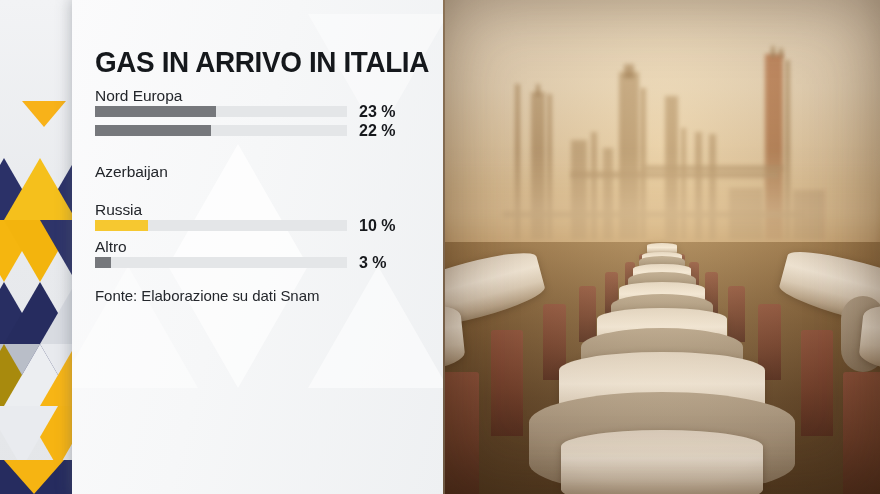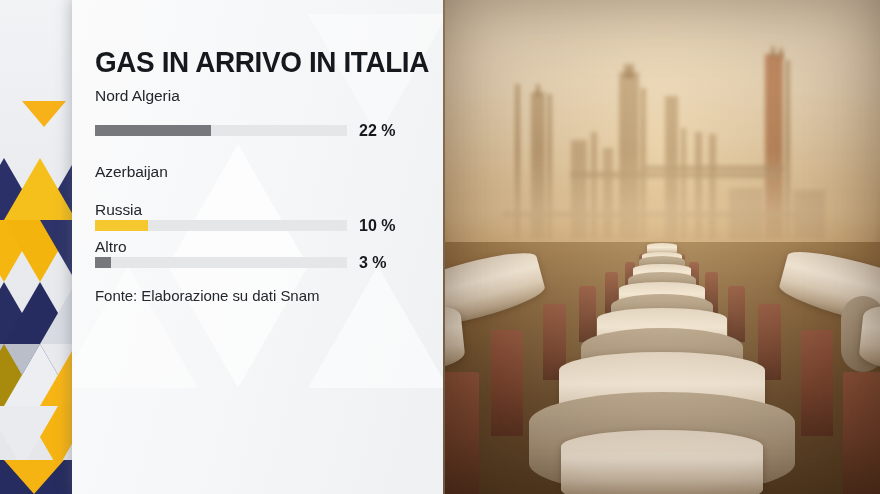--- a/index.html
+++ b/index.html
@@ -233,21 +233,27 @@
       <div class="wm" style="left:-14px;top:272px;border-left:70px solid transparent;border-right:70px solid transparent;border-bottom:122px solid rgba(255,255,255,.45);"></div>
       <div class="wm" style="left:236px;top:20px;border-left:70px solid transparent;border-right:70px solid transparent;border-top:122px solid rgba(255,255,255,.45);"></div>
     </div>
 
     <div id="card-inner">
 
       <div id="title">GAS IN ARRIVO IN ITALIA</div>
 
       <div id="rows">
           <div class="row">
-            <div class="row-label">Nord Algeria</div>
+            <div class="row-label">Nord Europa</div>
+            <div class="bar-line">
+              <div class="track">
+                <div class="fill" style="width: 120.8px;"></div>
+              </div>
+              <div class="pct">23 %</div>
+            </div>
           </div>
           <div class="row">
             <div class="bar-line">
               <div class="track">
                 <div class="fill" style="width: 115.5px;"></div>
               </div>
               <div class="pct">22 %</div>
             </div>
           </div>
           <div class="row">

